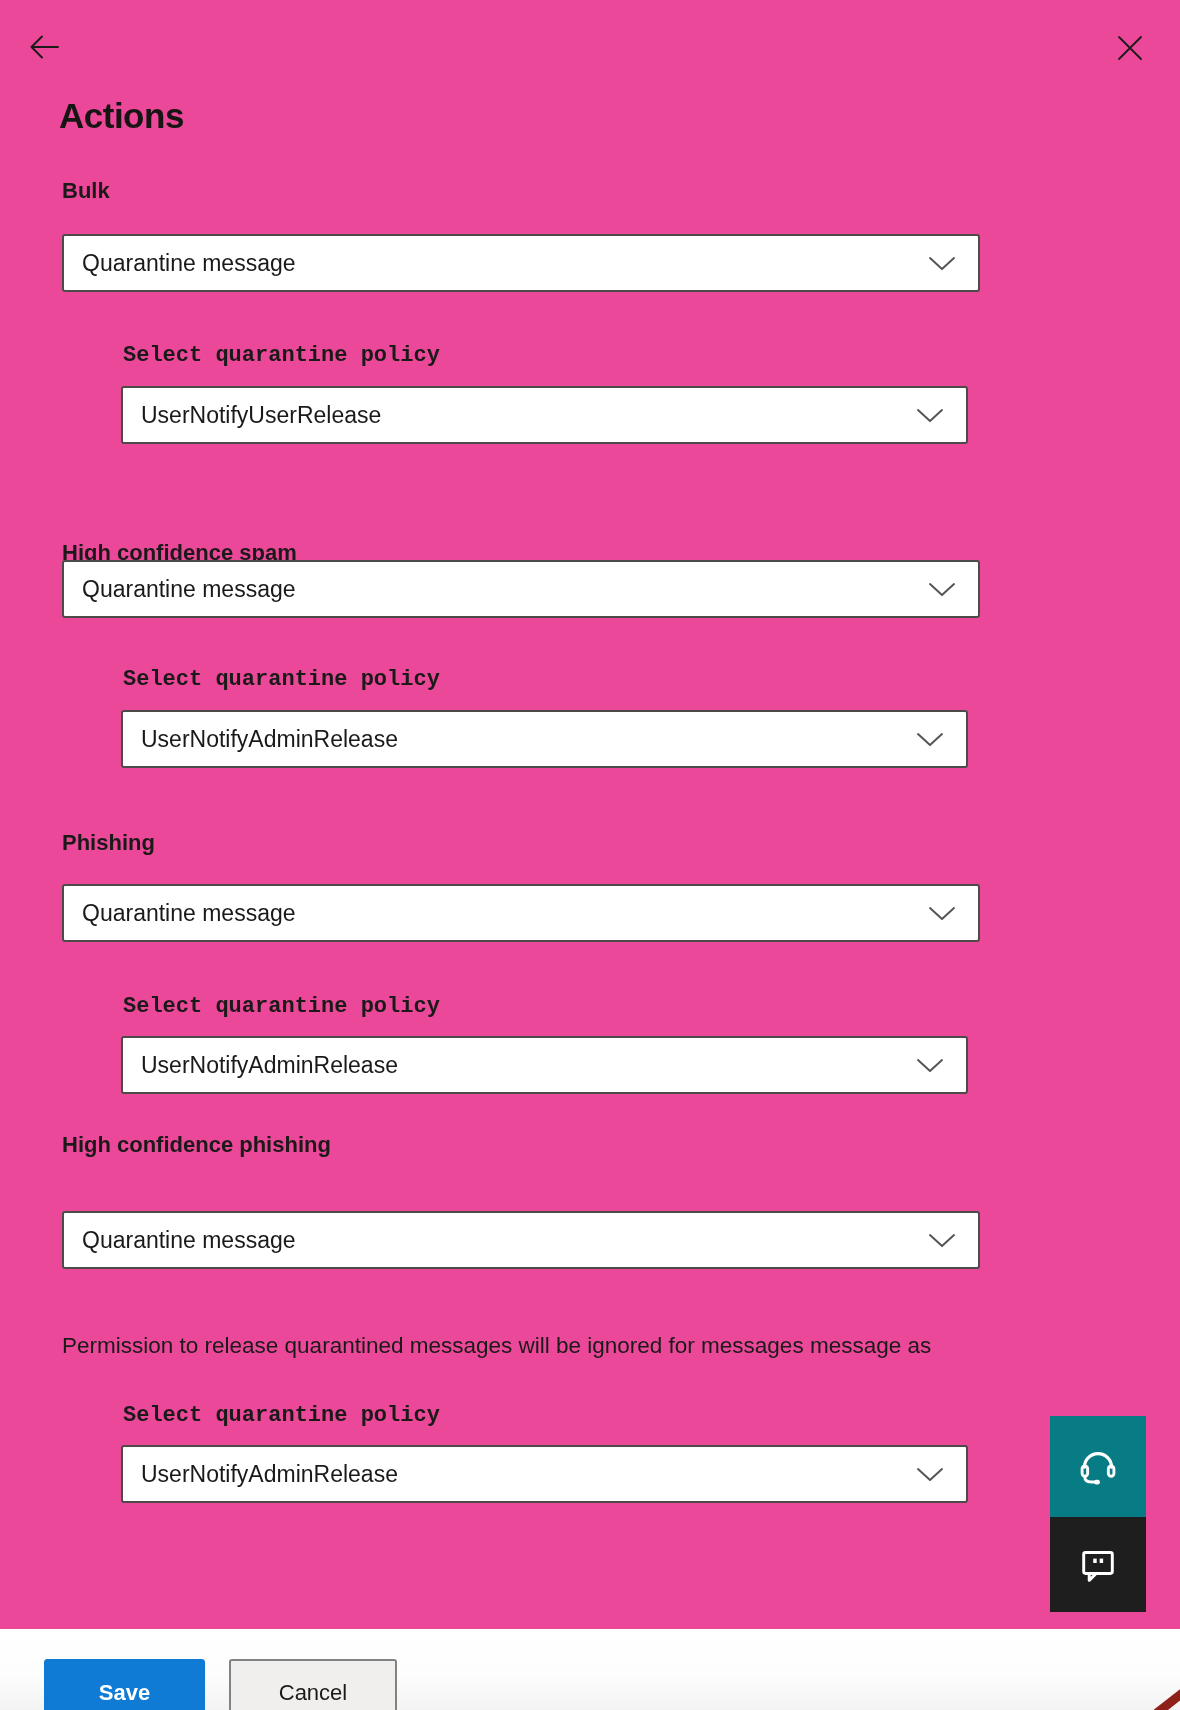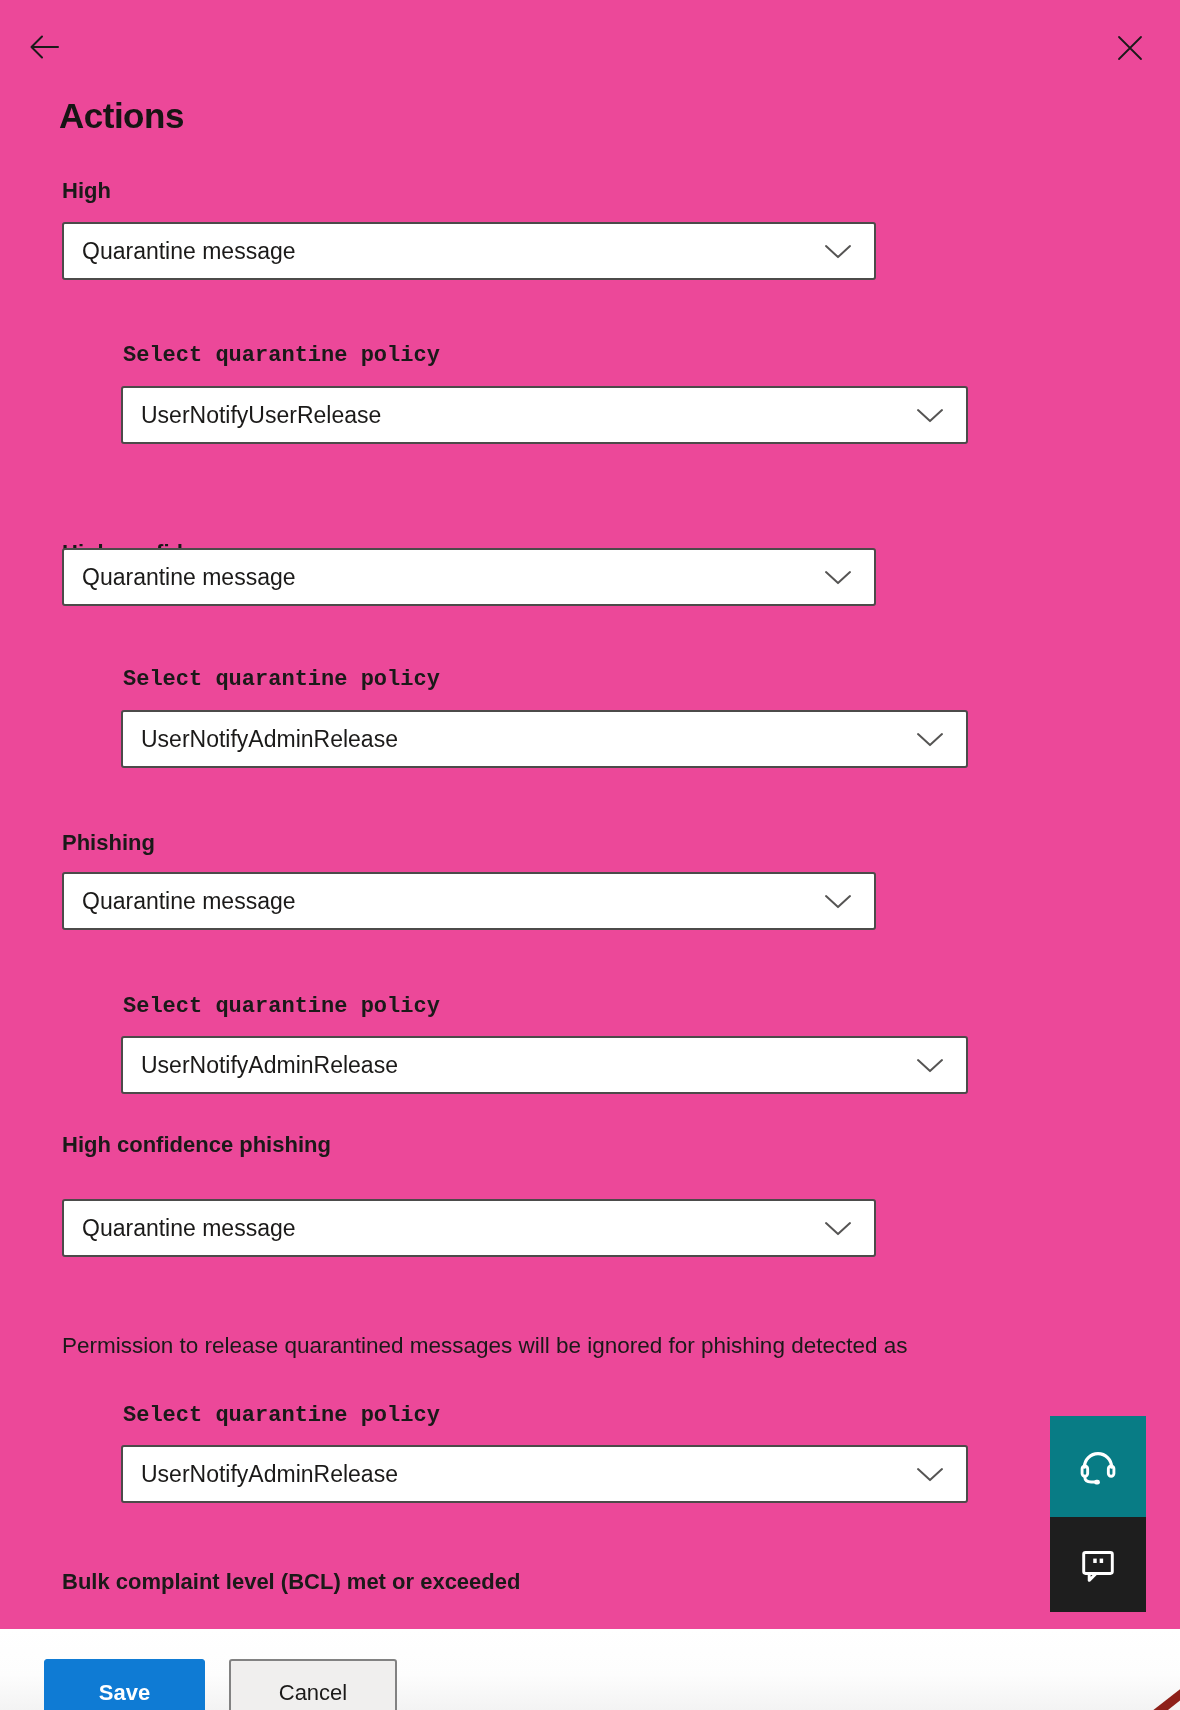--- a/index.html
+++ b/index.html
@@ -34,21 +34,21 @@
 
   
   .dd{
     position:absolute;height:58px;
     display:flex;align-items:center;
     background:#ffffff;border:2px solid #4c4b4a;border-radius:3px;
     padding:0 64px 0 18px;
     font-size:23px;color:#1b1a19;white-space:nowrap;
     cursor:pointer;
   }
-  .dd.cat{left:62px;width:814px;}
+  .dd.cat{left:62px;width:918px;margin-top:12px;}
   .dd.ind{left:121px;width:847px;}
   .chev{position:absolute;right:22px;top:50%;transform:translateY(-46%);}
 
   
   #lbl-spam{top:178px;} #dd-spam{top:222px;}
   #lbl-policy1{top:343px;} #dd-policy1{top:386px;}
   #lbl-hcspam{top:505px;margin-top:35px;} #dd-hcspam{top:548px;}
   #lbl-policy2{top:667px;} #dd-policy2{top:710px;}
   #lbl-phish{top:830px;} #dd-phish{top:872px;}
   #lbl-policy3{top:994px;} #dd-policy3{top:1036px;}
@@ -107,21 +107,21 @@
   <button class="icon-btn" id="close-btn" aria-label="Close">
     <span>
       <svg width="32" height="32" viewBox="0 0 32 32" fill="none">
         <path d="M5 5 27 27 M27 5 5 27" stroke="#1b1a19" stroke-width="1.8" stroke-linecap="round"></path>
       </svg>
     </span>
   </button>
 
   <h1 class="page-title">Actions</h1>
 
-  <div class="lbl" id="lbl-spam">High</div>
+  <div class="lbl" id="lbl-spam">Bulk</div>
   <div class="dd cat" id="dd-spam">
     <span>Quarantine message</span>
     <span class="chev">
       <svg width="28" height="16" viewBox="0 0 28 16" fill="none">
           <path d="M2 2.5 14 13.5 26 2.5" stroke="#565554" stroke-width="2" stroke-linecap="round" stroke-linejoin="round"></path>
         </svg>
     </span>
   </div>
 
   <div class="lbl indent" id="lbl-policy1">Select quarantine policy</div>
@@ -178,34 +178,33 @@
   <div class="dd cat" id="dd-hcphish">
     <span>Quarantine message</span>
     <span class="chev">
       <svg width="28" height="16" viewBox="0 0 28 16" fill="none">
           <path d="M2 2.5 14 13.5 26 2.5" stroke="#565554" stroke-width="2" stroke-linecap="round" stroke-linejoin="round"></path>
         </svg>
     </span>
   </div>
 
   <p class="note">
-    <span>Permission to release quarantined messages will be ignored for phishing detected as</span>
+    <span>Permission to release quarantined messages will be ignored for messages message as</span>
   </p>
 
   <div class="lbl indent" id="lbl-policy4">Select quarantine policy</div>
   <div class="dd ind" id="dd-policy4">
     <span>UserNotifyAdminRelease</span>
     <span class="chev">
       <svg width="28" height="16" viewBox="0 0 28 16" fill="none">
           <path d="M2 2.5 14 13.5 26 2.5" stroke="#565554" stroke-width="2" stroke-linecap="round" stroke-linejoin="round"></path>
         </svg>
     </span>
   </div>
 
-  <div class="lbl" id="lbl-bulk">Bulk complaint level (BCL) met or exceeded</div>
 
   <div class="footer">
     <button class="btn" id="save-btn">Save</button>
     <button class="btn" id="cancel-btn">Cancel</button>
   </div>
 
   <button class="side-btn" id="help-btn" aria-label="Help">
     <span>
       <svg width="46" height="46" viewBox="0 0 24 24" fill="none">
         <path d="M4.9 12.1a7.1 7.1 0 0 1 14.2 0" stroke="#ffffff" stroke-width="1.7" stroke-linecap="round"></path>

